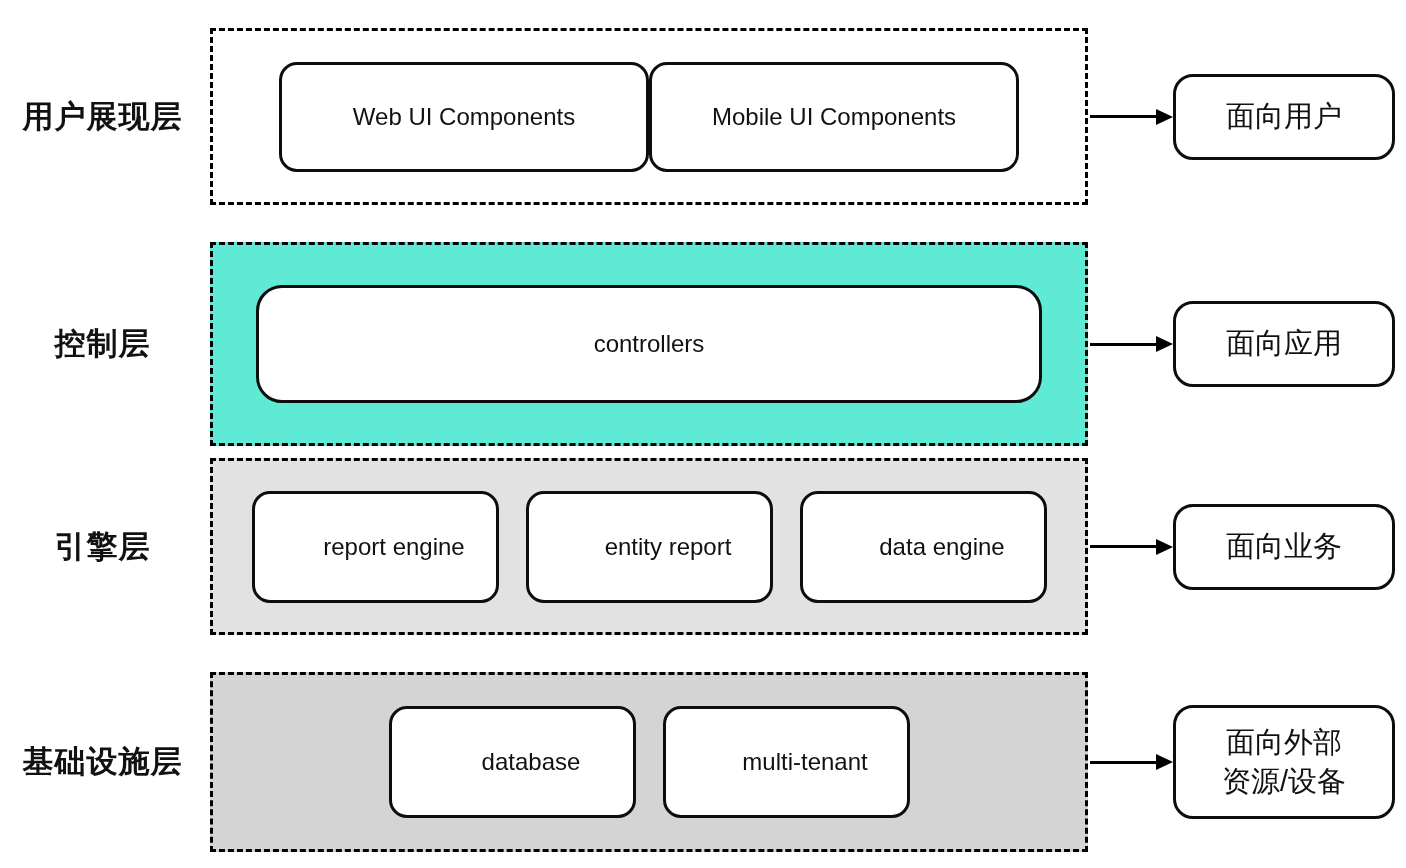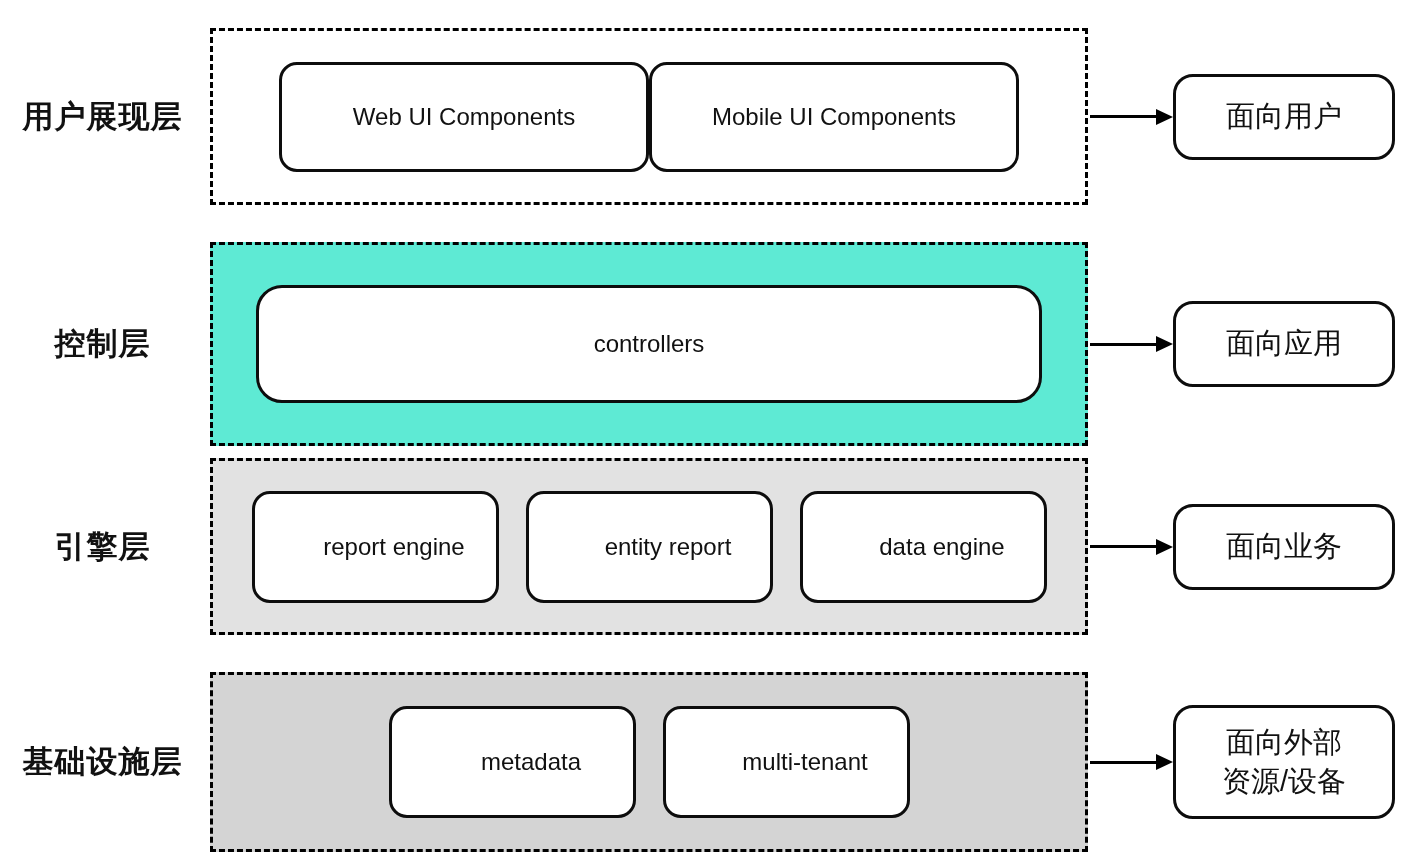--- a/index.html
+++ b/index.html
@@ -156,21 +156,21 @@
     <div class="arrow">
         <span class="shaft"></span>
         <span class="head"></span>
       </div>
     <div class="target">面向业务</div>
   </div>
 
   <div class="row row4">
     <div class="layer-label">基础设施层</div>
     <div class="layer-container" style="background-color: rgb(212, 212, 212);">
-      <div class="node">metadata</div>
+      <div class="node">database</div>
       <div class="node">multi-tenant</div>
     </div>
     <div class="arrow">
         <span class="shaft"></span>
         <span class="head"></span>
       </div>
     <div class="target">面向外部
 资源/设备</div>
   </div>
 

